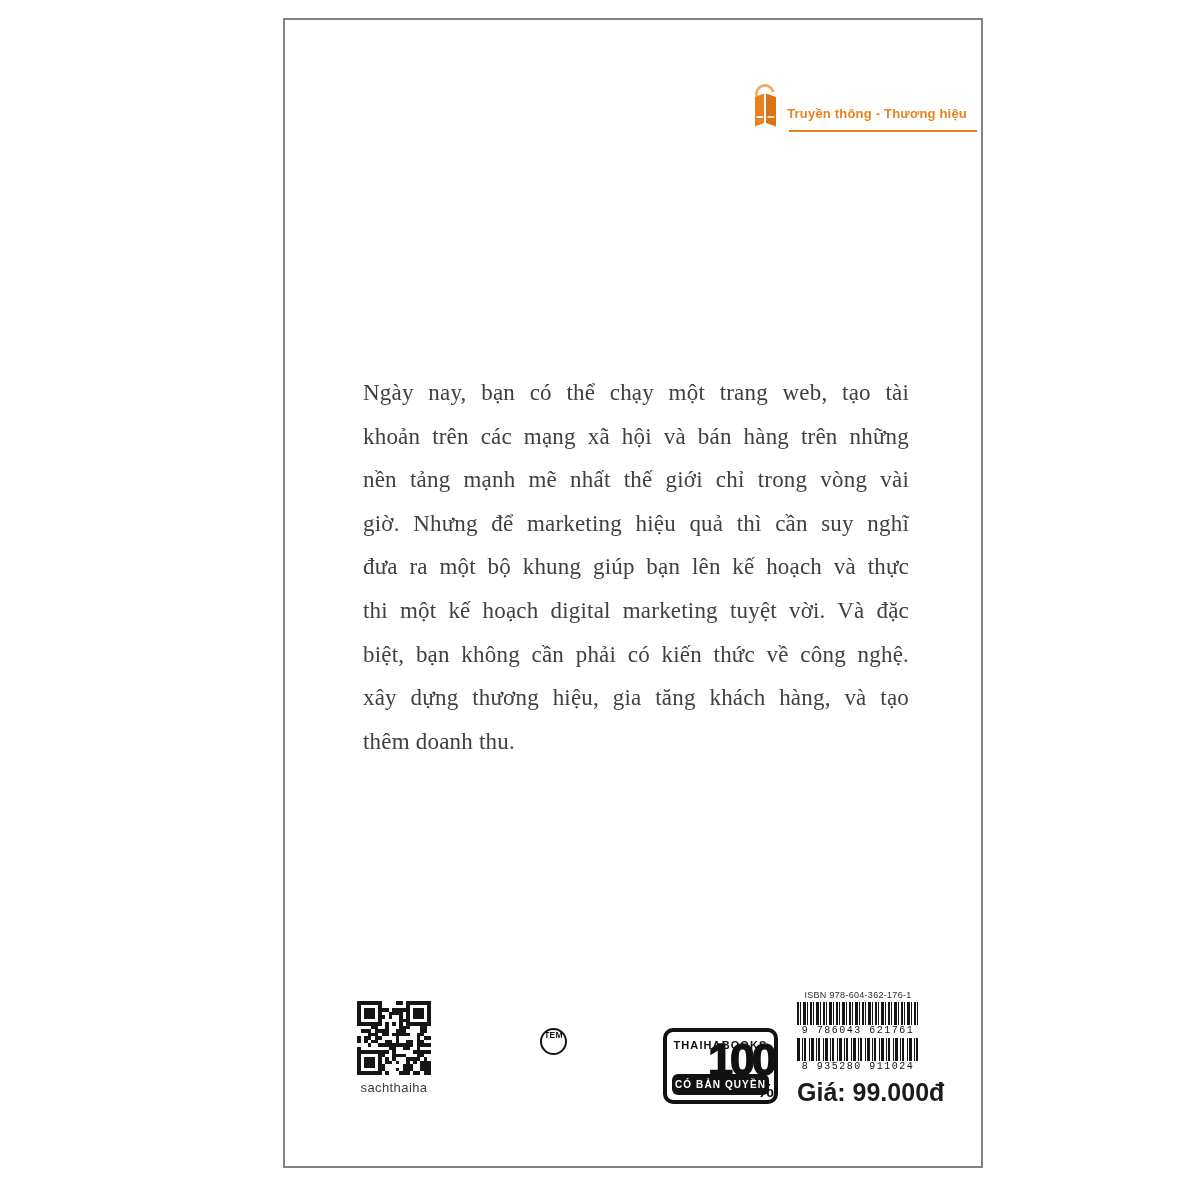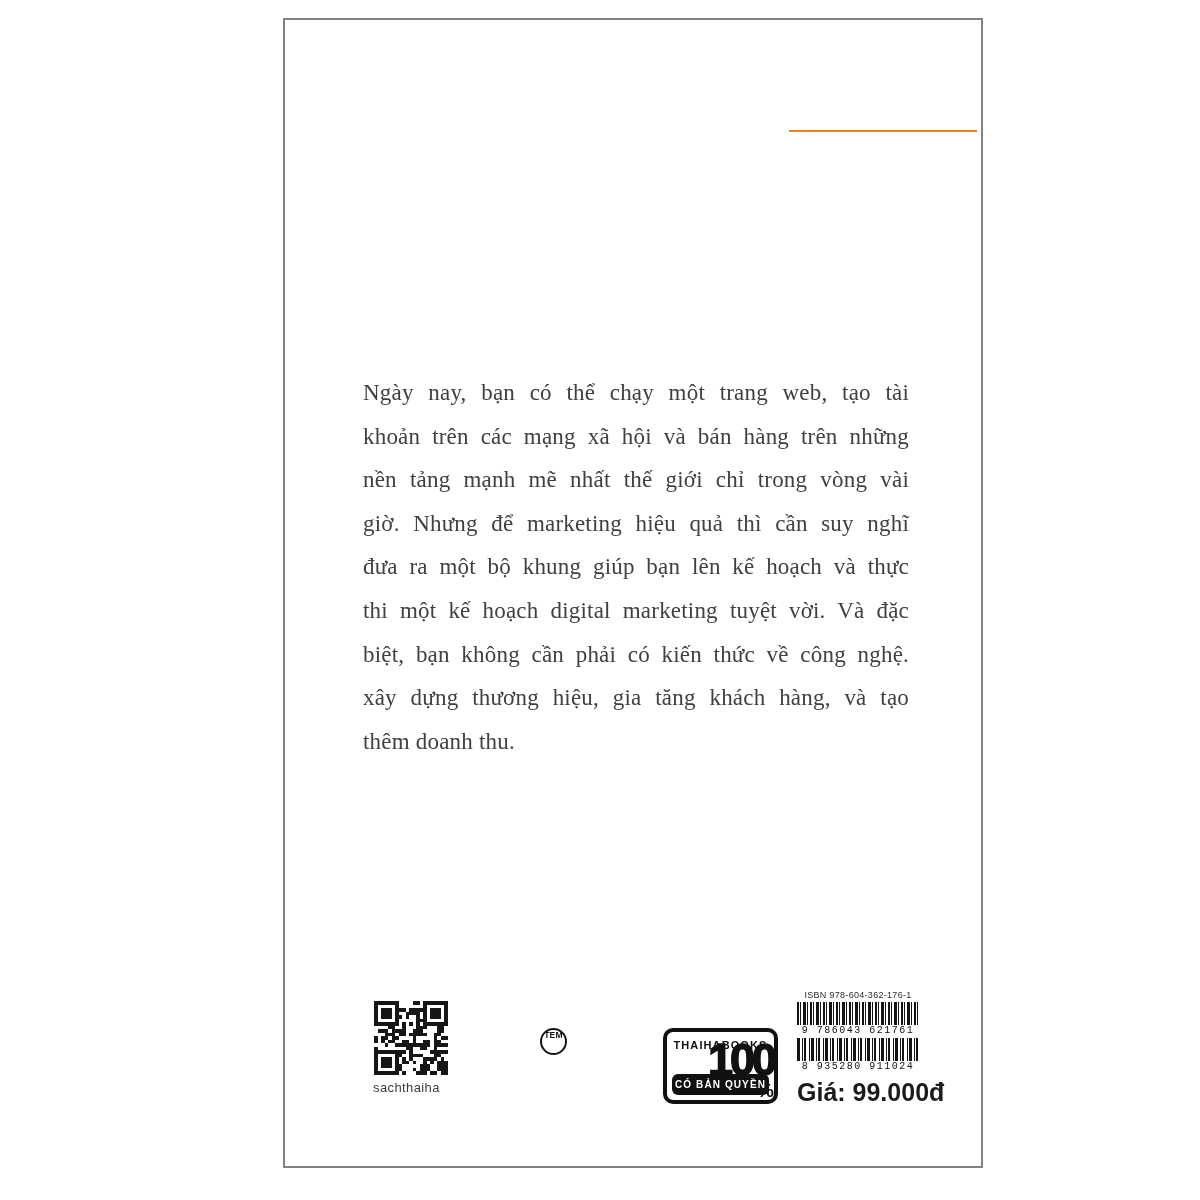--- a/index.html
+++ b/index.html
@@ -66,24 +66,24 @@
     text-align: justify;
     text-align-last: justify;
     white-space: nowrap;
     font-family: Liberation Serif, serif;
   }
   .para-line:last-child { text-align-last: left; white-space: normal; }
 
   
   .qr-block {
     position: absolute;
-    left: 88px;
+    left: 71px;
     top: 981px;
     width: 76px;
-    text-align: left;
+    text-align: center;
   }
   .qr-svg { display: block; width: 74px; height: 74px; margin: 0 auto; }
   .qr-label {
     margin-top: 5px;
     font-size: 13px;
     letter-spacing: 0.4px;
     color: #3c3c3c;
   }
 
   .tem-stamp {
@@ -221,20 +221,32 @@
     color: #1b1b1b;
     white-space: nowrap;
   }
 </style>
 </head>
 <body>
 
 <div class="canvas">
   <div class="card">
 
+    <div class="logo-row">
+      <span class="logo-icon">
+        <svg width="28" height="46" viewBox="0 0 28 46" xmlns="http://www.w3.org/2000/svg">
+          <path d="M 5 15 A 8.5 8.5 0 1 1 21 9" fill="none" stroke="#f3a85c" stroke-width="2.6" stroke-linecap="round"></path>
+          <polygon points="3,15 12,11.5 12,41 3,44.5" fill="#e8821e"></polygon>
+          <polygon points="14,11.5 24,15 24,44.5 14,41" fill="#d97313"></polygon>
+          <rect x="4.5" y="34" width="6.5" height="2" fill="#ffffff" opacity="0.9"></rect>
+          <rect x="15.5" y="34" width="7" height="2" fill="#ffffff" opacity="0.75"></rect>
+        </svg>
+      </span>
+      <span class="logo-text">Truyền thông - Thương hiệu</span>
+    </div>
     <div class="logo-underline"></div>
 
     <div class="description">
         <div class="para-line">Ngày nay, bạn có thể chạy một trang web, tạo tài</div>
         <div class="para-line">khoản trên các mạng xã hội và bán hàng trên những</div>
         <div class="para-line">nền tảng mạnh mẽ nhất thế giới chỉ trong vòng vài</div>
         <div class="para-line">giờ. Nhưng để marketing hiệu quả thì cần suy nghĩ</div>
         <div class="para-line">đưa ra một bộ khung giúp bạn lên kế hoạch và thực</div>
         <div class="para-line">thi một kế hoạch digital marketing tuyệt vời. Và đặc</div>
         <div class="para-line">biệt, bạn không cần phải có kiến thức về công nghệ.</div>

